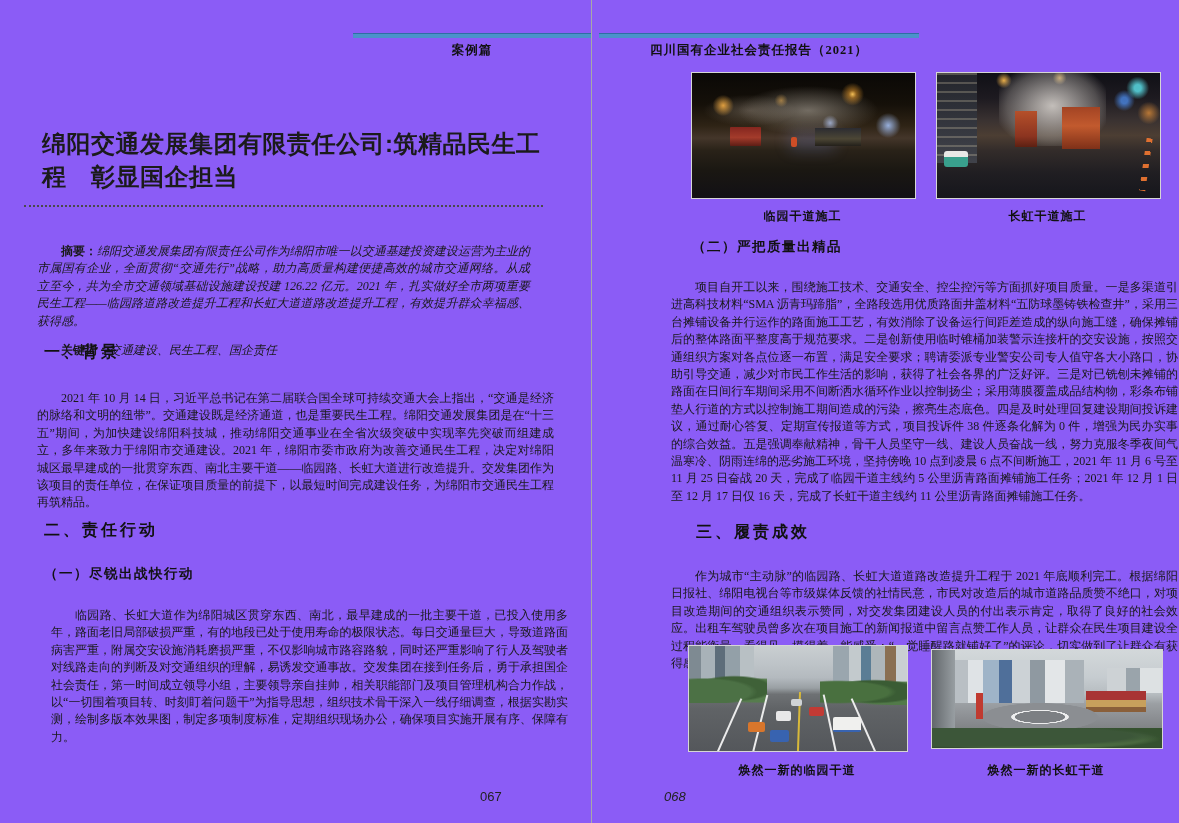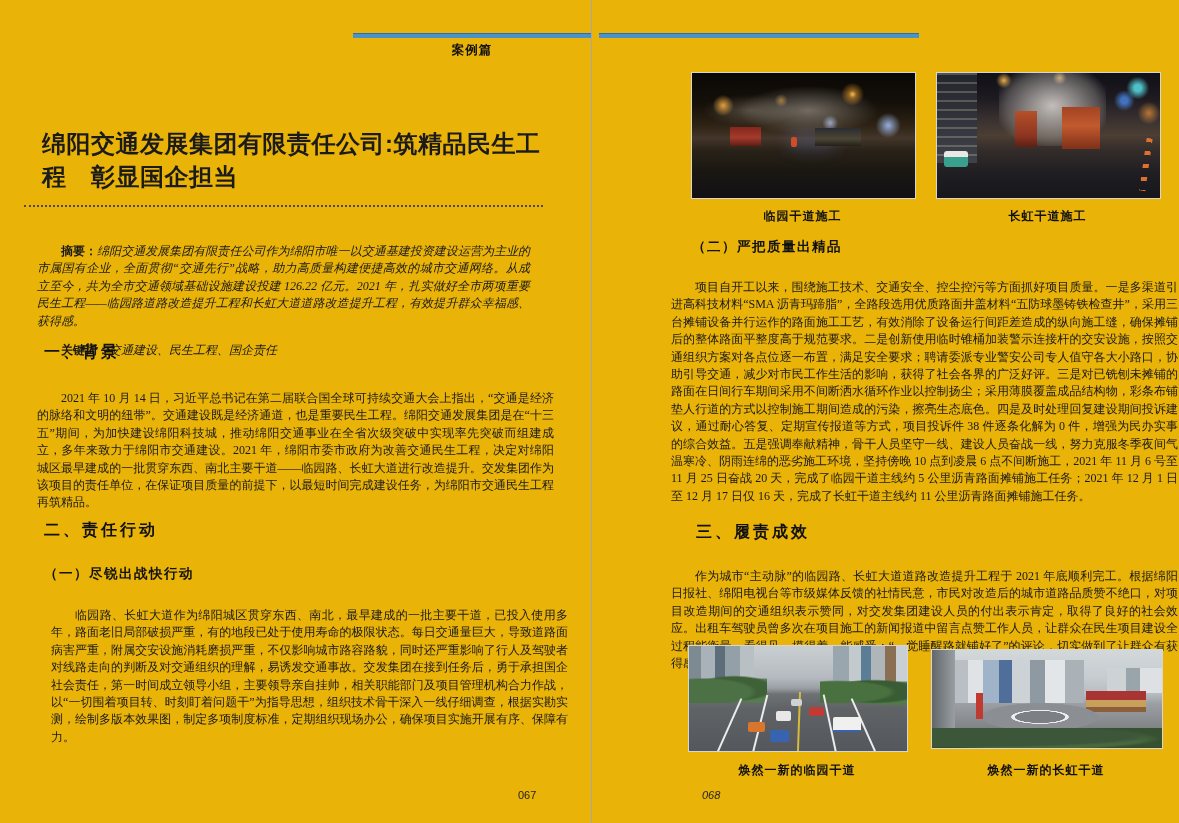--- a/index.html
+++ b/index.html
@@ -1,17 +1,17 @@
 <!DOCTYPE html>
 <html><head>
 <meta charset="utf-8">
 <style>
   html,body{margin:0;padding:0;background:#e9e9e9;}
   .sheet{
-    position:relative;width:1179px;height:823px;background:#eab308;
+    position:relative;width:1179px;height:823px;background:#8b5cf6;
     font-family:"Liberation Serif",serif;color:#141414;overflow:hidden;
     margin:0 auto;
   }
   .page{position:absolute;top:0;height:823px;}
   .page-left{left:0;width:591px;}
   .page-right{left:591px;width:588px;border-left:1px solid #a8a8a8;}
 
   .abs{position:absolute;}
 
   
@@ -31,21 +31,21 @@
   .lbl{font-style:normal;font-weight:700;font-family:"Liberation Sans",sans-serif;}
 
   h2.sec{
     font-family:"Liberation Sans",sans-serif;font-weight:700;font-size:16px;
     letter-spacing:3px;color:#111;margin:0;
   }
   h3.sub{
     font-family:"Liberation Sans",sans-serif;font-weight:700;font-size:13.5px;
     letter-spacing:1.5px;color:#111;margin:0;
   }
-  .pageno{font-family:"Liberation Sans",sans-serif;font-size:11px;color:#222;margin-left:38px;}
+  .pageno{font-family:"Liberation Sans",sans-serif;font-size:13px;color:#222;}
 
   .caption{font-weight:700;font-size:12px;text-align:center;letter-spacing:1px;color:#111;}
 
   
   .photo{position:absolute;border:1px solid #d6d6d6;overflow:hidden;background:#888;}
   .shape{position:absolute;}
 
   
   .ph1{
     background:
@@ -146,20 +146,21 @@
 
     <h3 class="abs sub" style="left:44px;top:565px;">（一）尽锐出战快行动</h3>
 
     <p class="abs para" style="left:39px;top:595px;width:517px;">临园路、长虹大道作为绵阳城区贯穿东西、南北，最早建成的一批主要干道，已投入使用多年，路面老旧局部破损严重，有的地段已处于使用寿命的极限状态。每日交通量巨大，导致道路面病害严重，附属交安设施消耗磨损严重，不仅影响城市路容路貌，同时还严重影响了行人及驾驶者对线路走向的判断及对交通组织的理解，易诱发交通事故。交发集团在接到任务后，勇于承担国企社会责任，第一时间成立领导小组，主要领导亲自挂帅，相关职能部门及项目管理机构合力作战，以“一切围着项目转、时刻盯着问题干”为指导思想，组织技术骨干深入一线仔细调查，根据实勘实测，绘制多版本效果图，制定多项制度标准，定期组织现场办公，确保项目实施开展有序、保障有力。</p>
 
     <div class="abs pageno" style="left:480px;top:789px;">067</div>
   </div>
 
   <div class="page page-right">
     <div class="abs hdr-line" style="left:7px;top:33px;width:320px;"></div>
+    <div class="abs hdr-text" style="left:7px;top:42px;width:320px;">四川国有企业社会责任报告（2021）</div>
 
     <div class="photo ph1" style="left:99px;top:72px;width:223px;height:125px;">
       <div class="shape n1-truck"></div>
       <div class="shape n1-paver"></div>
       <div class="shape n1-worker"></div>
     </div>
     <div class="photo ph2" style="left:344px;top:72px;width:223px;height:125px;">
       <div class="shape n2-bldg"></div>
       <div class="shape n2-smoke"></div>
       <div class="shape n2-truck-a"></div>

